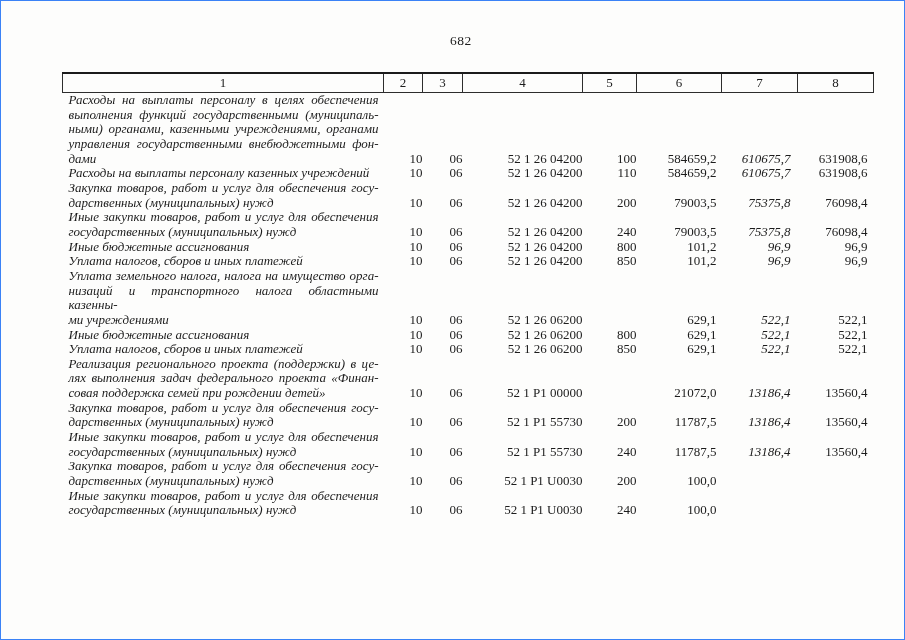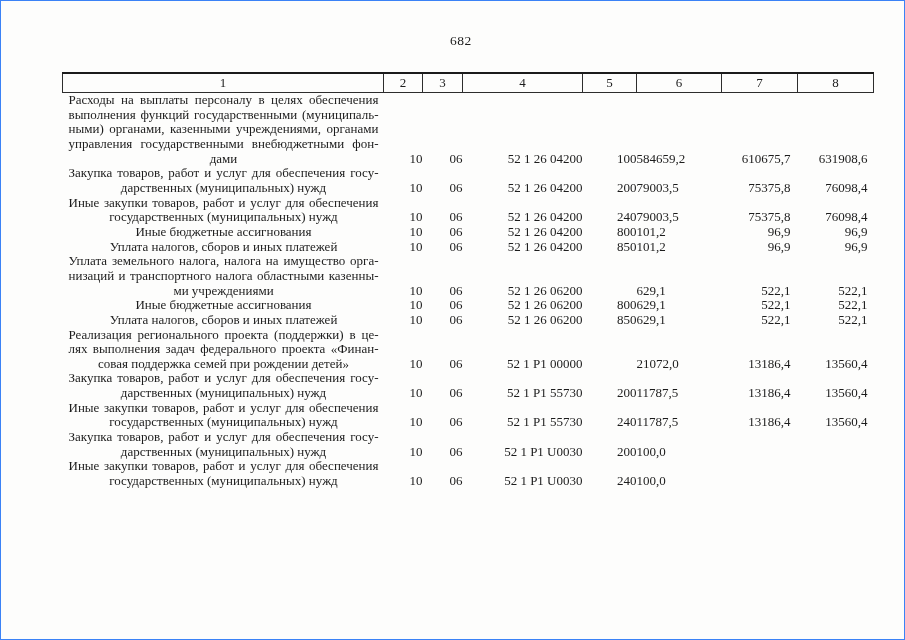--- a/index.html
+++ b/index.html
@@ -49,27 +49,27 @@
     font-size: 13px;
     height: 18px;
     padding: 0;
     text-align: center;
     vertical-align: middle;
   }
   tbody td {
     vertical-align: bottom;
     padding: 0;
   }
-  td.name { text-align: left; padding: 0 5px 0 6px; }
+  td.name { text-align: left; padding: 0 5px 0 6px; font-style: italic; }
   .jline { text-align: justify; text-align-last: justify; }
-  .lline { text-align: center; }
+  .lline { text-align: left; }
   td.ctr  { text-align: right; }
   td.csr  { text-align: right; padding-left: 16px; white-space: nowrap; }
-  td.num6 { text-align: left; padding-right: 5px; }
-  td.num7 { text-align: right; padding-right: 7px; }
+  td.num6 { text-align: right; padding-right: 5px; }
+  td.num7 { text-align: right; padding-right: 7px; font-style: italic; }
   td.num8 { text-align: right; padding-right: 6px; }
 </style>
 </head>
 <body>
 
 <div class="page">
   <div class="pagenum">682</div>
 
   <table class="budget">
     <colgroup>
@@ -106,20 +106,32 @@
         <td class="ctr">10</td>
         <td class="ctr">06</td>
         <td class="csr">52 1 26 04200</td>
         <td class="ctr">100</td>
         <td class="num6">584659,2</td>
         <td class="num7">610675,7</td>
         <td class="num8">631908,6</td>
       </tr>
       <tr>
         <td class="name">
+            <div class="lline">Расходы на выплаты персоналу казенных учреждений</div>
+          </td>
+        <td class="ctr">10</td>
+        <td class="ctr">06</td>
+        <td class="csr">52 1 26 04200</td>
+        <td class="ctr">110</td>
+        <td class="num6">584659,2</td>
+        <td class="num7">610675,7</td>
+        <td class="num8">631908,6</td>
+      </tr>
+      <tr>
+        <td class="name">
             <div class="jline">Закупка товаров, работ и услуг для обеспечения госу-</div>
             <div class="lline">дарственных (муниципальных) нужд</div>
           </td>
         <td class="ctr">10</td>
         <td class="ctr">06</td>
         <td class="csr">52 1 26 04200</td>
         <td class="ctr">200</td>
         <td class="num6">79003,5</td>
         <td class="num7">75375,8</td>
         <td class="num8">76098,4</td>

